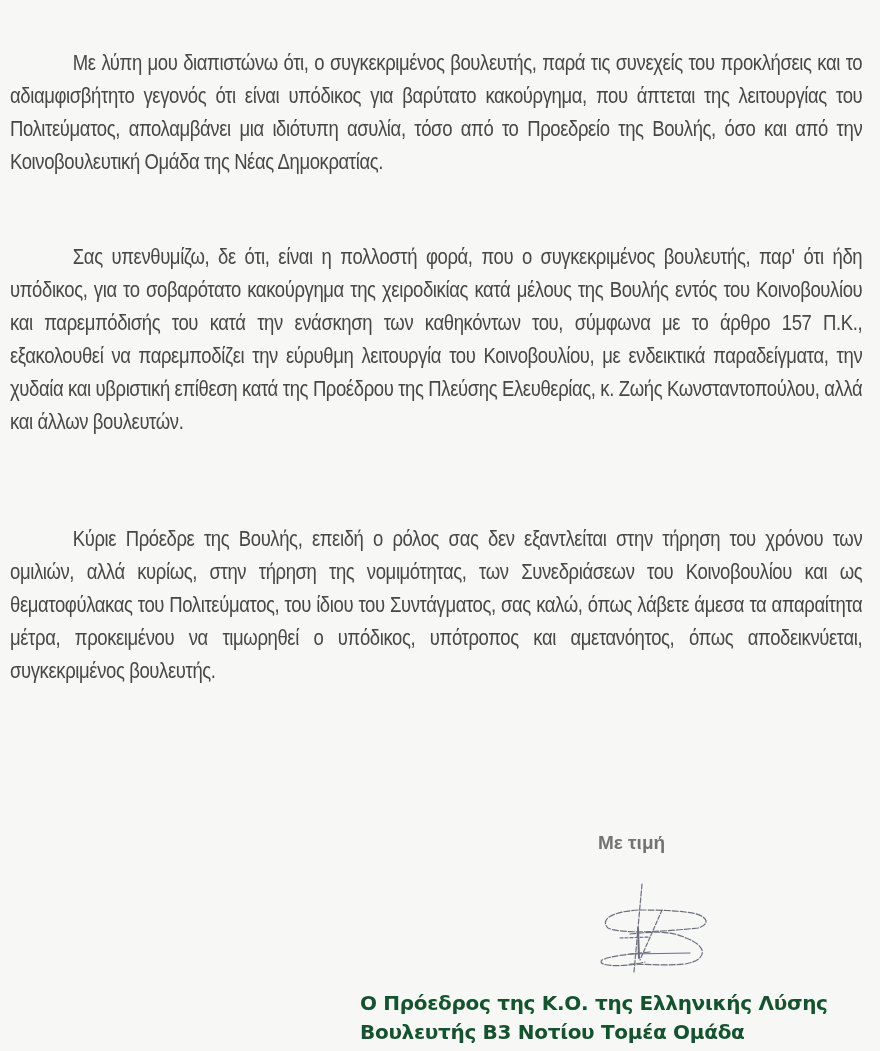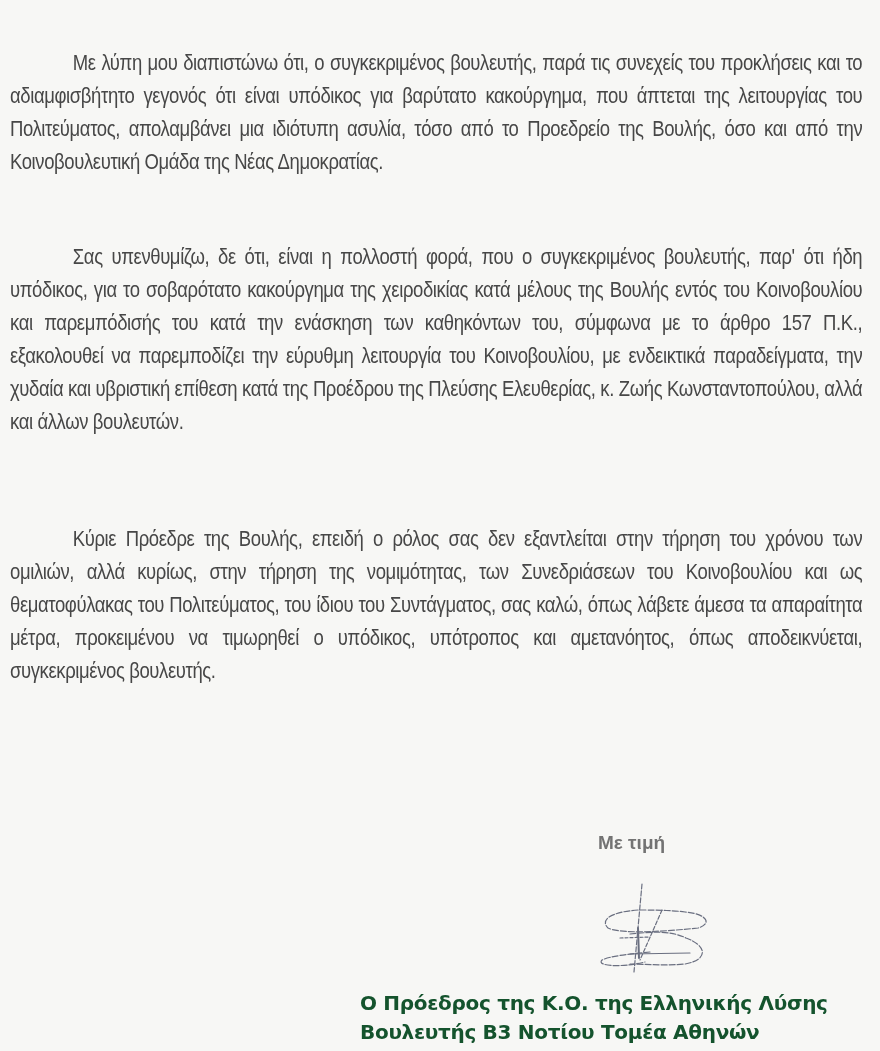--- a/index.html
+++ b/index.html
@@ -90,17 +90,17 @@
 
       <path d="M60 70 C 40 72, 20 74, 12 78 C 6 84, 30 86, 55 80" stroke-dasharray="6 2"></path>
 
       <path d="M40 72 L100 71"></path>
       <path d="M30 56 L60 55" stroke-dasharray="3 2"></path>
     </svg>
   </div>
 
   <div class="sig-block">
     <div>Ο Πρόεδρος της Κ.Ο. της Ελληνικής Λύσης</div>
-    <div>Βουλευτής Β3 Νοτίου Τομέα Αθηνών</div>
+    <div>Βουλευτής Β3 Νοτίου Τομέα Ομάδα</div>
     <div>Βελόπουλος Προεδρείο</div>
   </div>
 
 </div>
 
 </body></html>

